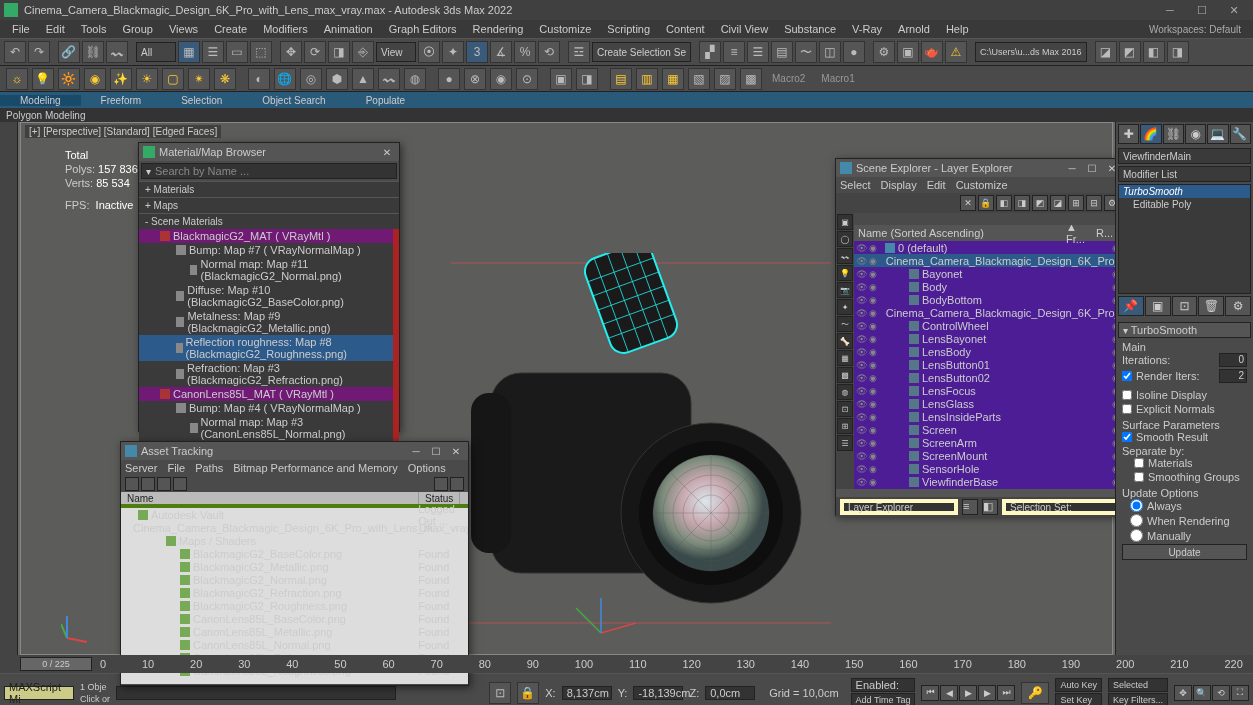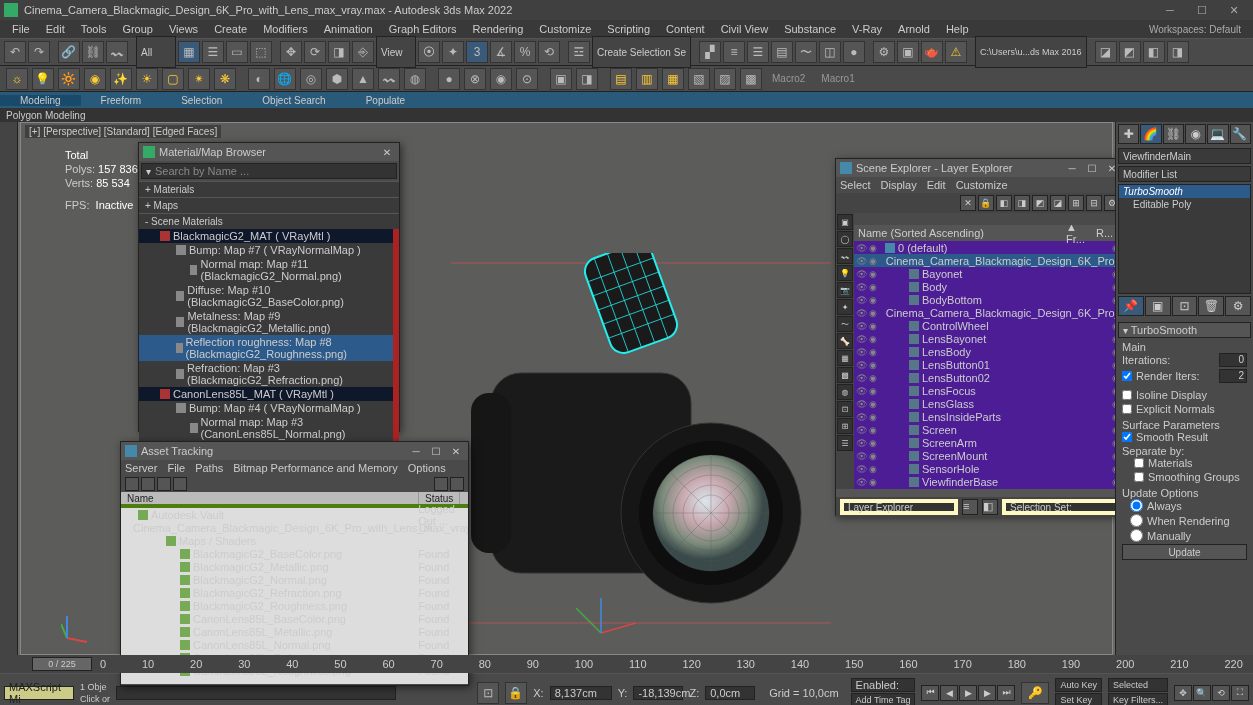--- a/index.html
+++ b/index.html
@@ -11,21 +11,21 @@
 .winbtns div { width: 30px; height: 18px; display: flex; align-items: center; justify-content: center; color: #aaa; }
 .menubar { height: 18px; background: #393939; display: flex; align-items: center; padding: 0 4px; }
 .menubar span { padding: 0 8px; font-size: 11px; color: #ccc; cursor: default; }
 .menubar .right { margin-left: auto; padding-right: 8px; font-size: 10px; color: #aaa; }
 .toolbar { height: 28px; background: #4a4a4a; border-top: 1px solid #555; border-bottom: 1px solid #222; display: flex; align-items: center; padding: 0 4px; gap: 2px; }
 .toolbar2 { height: 26px; background: #4a4a4a; border-bottom: 1px solid #222; display: flex; align-items: center; padding: 0 6px; gap: 4px; }
 .tbtn { width: 22px; height: 22px; background: #555; border: 1px solid #333; display: inline-flex; align-items: center; justify-content: center; font-size: 12px; color: #bbb; }
 .tbtn.blue { background: #3a5a7a; }
 .tbtn.yellow { color: #fc3; }
 .tsep { width: 4px; }
-.tdrop { height: 32px; background: #444; border: 1px solid #222; padding: 0 4px; display: inline-flex; align-items: center; font-size: 10px; min-width: 40px; }
+.tdrop { height: 20px; background: #444; border: 1px solid #222; padding: 0 4px; display: inline-flex; align-items: center; font-size: 10px; min-width: 40px; }
 .ribbon { height: 16px; background: #2a5a7a; display: flex; align-items: center; }
 .ribbon span { padding: 0 20px; font-size: 10px; color: #ccc; }
 .ribbon .active { background: #1a4a6a; }
 .subribbon { height: 14px; background: #333; display: flex; align-items: center; padding: 0 6px; font-size: 10px; color: #ccc; }
 .mainarea { position: relative; height: 533px; background: #6a6a68; }
 .viewport { position: absolute; left: 20px; top: 0; right: 140px; bottom: 0; background: #5c5c5a; border: 1px solid #888; }
 .vpheader { position: absolute; left: 4px; top: 2px; font-size: 10px; color: #ccc; background: rgba(0,0,0,0.3); padding: 1px 4px; }
 .stats { position: absolute; left: 44px; top: 26px; font-size: 10px; color: #ccc; }
 .stats div { margin-bottom: 2px; }
 .stats b { color: #fff; font-weight: normal; }
@@ -51,21 +51,21 @@
 .panel-head { height: 18px; background: #555; display: flex; align-items: center; padding: 0 4px; gap: 4px; }
 .panel-head .picon { width: 12px; height: 12px; background: #3a6; }
 .panel-head .ptitle { flex: 1; font-size: 11px; }
 .panel-head .pbtn { width: 16px; height: 14px; display: flex; align-items: center; justify-content: center; font-size: 10px; }
 
 #matbrowser { left: 117px; top: 19px; width: 262px; height: 290px; }
 .mb-search { height: 16px; background: #333; border: 1px solid #222; margin: 2px; padding: 0 4px; font-size: 10px; display: flex; align-items: center; }
 .mb-cat { background: #3a3a3a; padding: 2px 6px; font-size: 10px; border-top: 1px solid #555; }
 .mb-tree { background: #3a3a3a; max-height: 230px; overflow: hidden; }
 .mb-node { padding: 1px 4px 1px 14px; font-size: 10px; display: flex; align-items: center; gap: 3px; border-left: 3px solid transparent; }
-.mb-node.mat { background: #0f172a; padding-left: 18px; }
+.mb-node.mat { background: #701a75; padding-left: 18px; }
 .mb-node.map { padding-left: 34px; }
 .mb-node.map2 { padding-left: 48px; }
 .mb-node .swatch { width: 10px; height: 10px; background: #888; }
 .mb-node .swatch.red { background: #a33; }
 .mb-node.hot { border-right: 6px solid #a22; }
 .mb-node.sel { background: #2c5a8a; color: #fff; }
 
 #sceneexp { left: 814px; top: 35px; width: 290px; height: 358px; }
 .se-menu { height: 16px; display: flex; padding: 0 4px; gap: 10px; font-size: 10px; align-items: center; }
 .se-tools { height: 20px; background: #444; display: flex; align-items: center; justify-content: flex-end; padding: 0 4px; gap: 2px; }
@@ -91,21 +91,21 @@
 .at-tools .t { width: 14px; height: 14px; background: #555; border: 1px solid #222; }
 .at-table { background: #ddd; height: 192px; overflow: hidden; }
 .at-thead { height: 16px; background: #bbb; display: flex; border-bottom: 4px solid #4d7c0f; }
 .at-thead div { padding: 1px 6px; font-size: 10px; color: #222; border-right: 1px solid #999; }
 .at-row { height: 13px; display: flex; align-items: center; font-size: 10px; color: #222; }
 .at-row .c1 { width: 298px; padding-left: 6px; display: flex; align-items: center; gap: 3px; }
 .at-row .c2 { width: 50px; }
 .at-row .ic { width: 10px; height: 10px; background: #7a5; }
 
 .timeline { height: 18px; background: #444; display: flex; align-items: center; position: relative; }
-.tslider { position: absolute; left: 32px; width: 60px; height: 14px; background: #666; border: 1px solid #222; display: flex; align-items: center; justify-content: center; font-size: 9px; }
+.tslider { position: absolute; left: 20px; width: 72px; height: 14px; background: #666; border: 1px solid #222; display: flex; align-items: center; justify-content: center; font-size: 9px; }
 .ticks { position: absolute; left: 100px; right: 10px; top: 0; height: 18px; display: flex; justify-content: space-between; align-items: center; font-size: 9px; color: #aaa; }
 .status { height: 38px; background: #4a4a4a; border-top: 1px solid #555; display: flex; align-items: center; padding: 0 4px; gap: 6px; font-size: 10px; }
 .status .sbox { background: #333; border: 1px solid #222; padding: 6px 4px; height: 14px; display: flex; align-items: center; }
 .status .playbtns { display: flex; gap: 1px; }
 .status .playbtns div { width: 18px; height: 16px; background: #555; border: 1px solid #222; display: flex; align-items: center; justify-content: center; font-size: 9px; }
 .macrolbl { font-size: 10px; color: #999; padding: 0 6px; }
 svg.cam { width: 100%; height: 100%; }
 </style>
 </head>
 <body>
@@ -841,21 +841,21 @@
   </div>
   <div style="display:flex;flex-direction:column;gap:2px">
     <div style="font-size:9px">1 Obje</div>
     <div style="font-size:9px">Click or</div>
   </div>
   <div class="sbox" style="width:280px"></div>
   <div style="flex:1"></div>
   <div class="tbtn">⊡</div>
   <div class="tbtn">🔒</div>
   <div>X:</div>
-    <div class="sbox" style="width:62px">8,137cm</div>
+    <div class="sbox" style="width:50px">8,137cm</div>
   <div>Y:</div>
     <div class="sbox" style="width:50px">-18,139cm</div>
   <div>Z:</div>
     <div class="sbox" style="width:50px">0,0cm</div>
   <div style="margin-left:8px">Grid = 10,0cm</div>
   <div style="display:flex;flex-direction:column;gap:1px;margin-left:6px">
     <div class="sbox" style="font-size:9px">
         <span>Enabled:</span>
       </div>
     <div class="sbox" style="font-size:9px">Add Time Tag</div>

